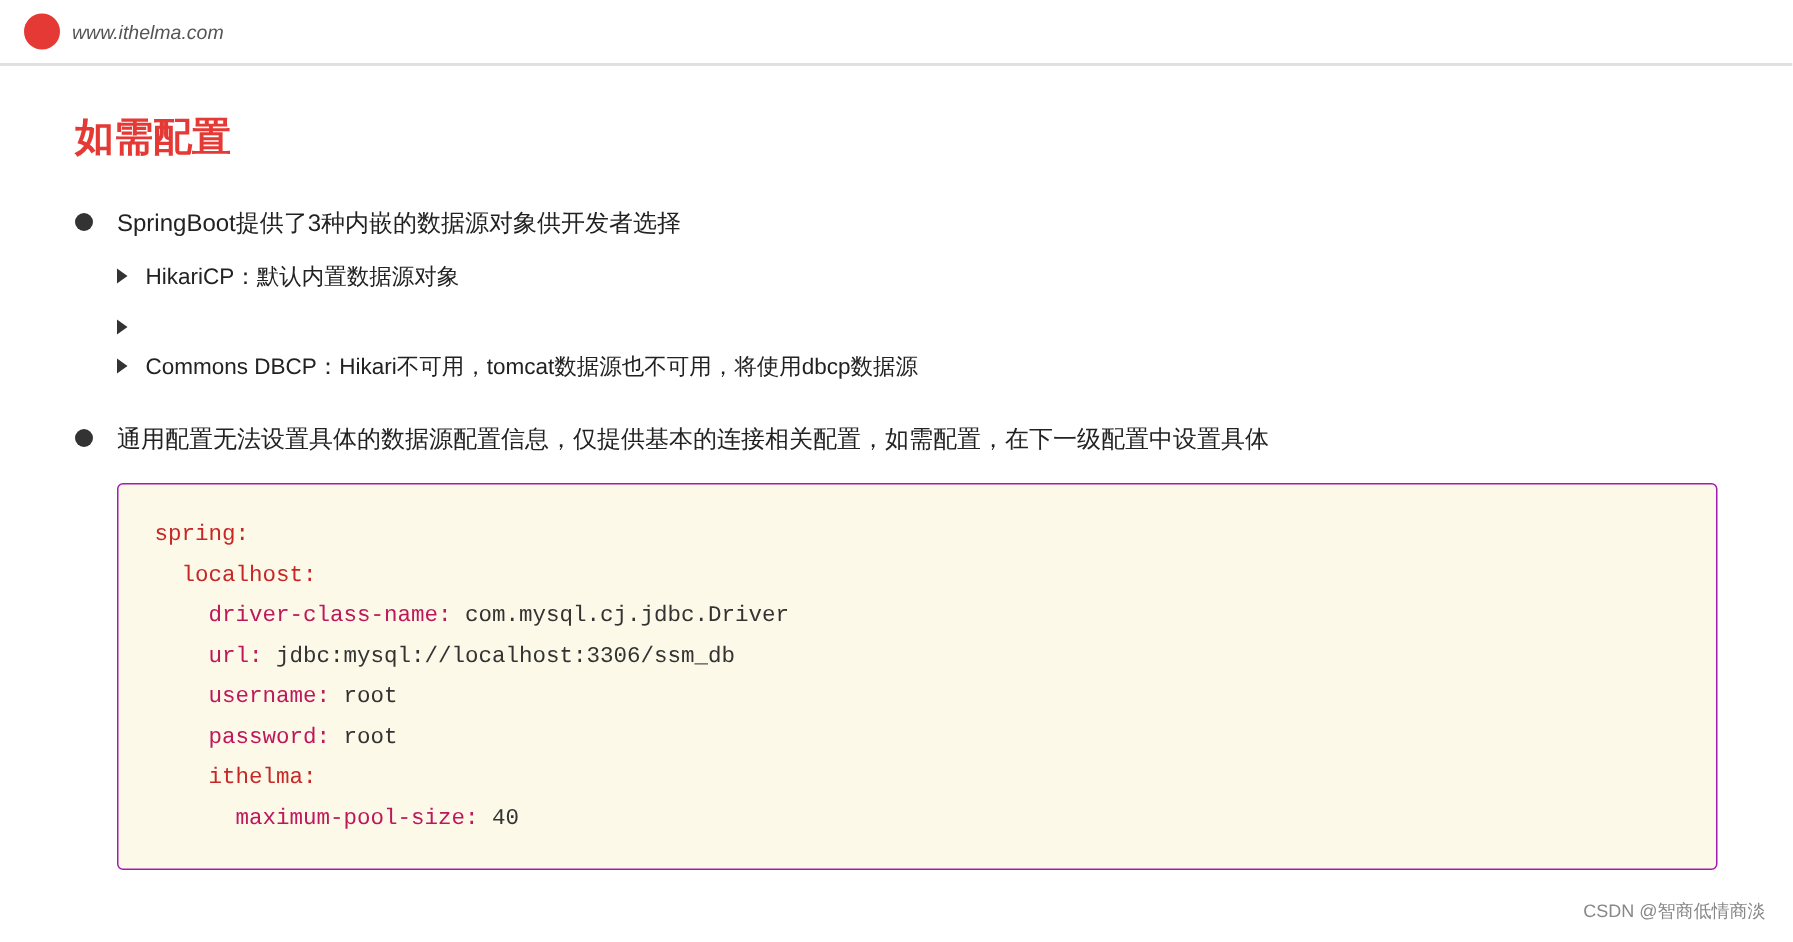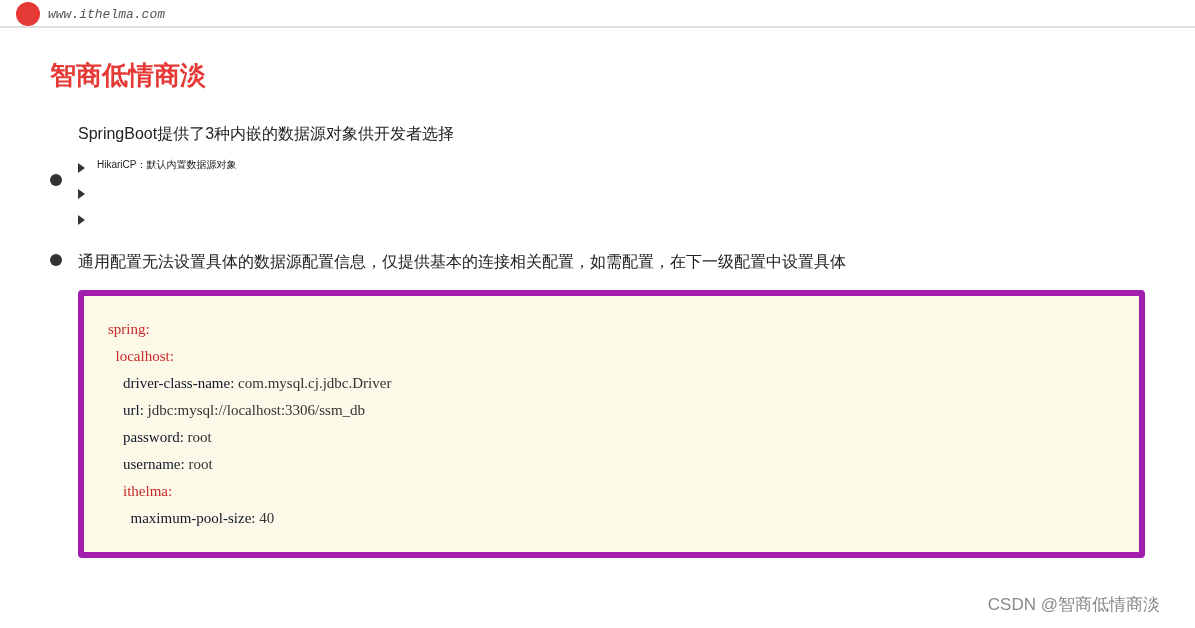--- a/index.html
+++ b/index.html
@@ -10,27 +10,26 @@
 
     body {
       width: 1195px;
       height: 628px;
       background: #ffffff;
       font-family: "Microsoft YaHei", "PingFang SC", "Helvetica Neue", Arial, sans-serif;
       overflow: hidden;
     }
 
     .top-bar {
-      height: 28px;
+      height: 44px;
       background: #ffffff;
       border-bottom: 2px solid #e0e0e0;
       display: flex;
-      align-items: flex-end;
+      align-items: center;
       padding: 0 16px;
-      font-family: Liberation Mono, monospace;
     }
 
     .logo-area {
       display: flex;
       align-items: center;
       gap: 8px;
     }
 
     .logo-circle {
       width: 24px;
@@ -58,21 +57,21 @@
     }
 
     .bullet-list {
       list-style: none;
       padding: 0;
       margin: 0;
     }
 
     .bullet-item {
       display: flex;
-      align-items: center;
+      align-items: flex-start;
       margin-bottom: 14px;
       font-size: 16px;
       color: #222;
       line-height: 1.6;
     }
 
     .bullet-dot {
       width: 12px;
       height: 12px;
       background: #333;
@@ -86,116 +85,117 @@
       list-style: none;
       margin-top: 10px;
       margin-left: 0;
       padding: 0;
     }
 
     .sub-item {
       display: flex;
       align-items: flex-start;
       margin-bottom: 10px;
-      font-size: 10px;
+      font-size: 15px;
       color: #222;
       line-height: 1.6;
     }
 
     .diamond {
       width: 0;
       height: 0;
       border-left: 7px solid #333;
       border-top: 5px solid transparent;
       border-bottom: 5px solid transparent;
       margin-top: 6px;
       margin-right: 12px;
       flex-shrink: 0;
     }
 
     .code-block {
       background: #fdf9e8;
-      border: 6px solid #a21caf;
+      border: 1px solid #a21caf;
       border-radius: 4px;
       padding: 20px 24px;
       margin-top: 16px;
-      font-family: Liberation Serif, serif;
+      font-family: Liberation Mono, monospace;
       font-size: 15px;
       line-height: 1.8;
       width: 100%;
       max-width: 1080px;
     }
 
     .code-line {
       display: block;
       white-space: pre;
     }
-    .c-key { color: #0f172a; text-align: center; }
+    .c-key { color: #be185d; text-align: center; }
     .c-red { color: #c62828; }
     .c-value { color: #333; text-align: center; }
 
     .watermark {
       position: fixed;
       bottom: 12px;
-      right: 35px;
-      font-size: 17px;
+      right: 18px;
+      font-size: 12px;
       color: #888;
     }
 
     .bullet-text {
       flex: 1;
     }
   </style>
 </head>
 <body>
 
 <div class="top-bar">
   <div class="logo-area">
     <div class="logo-circle"></div>
     <span class="logo-url">www.ithelma.com</span>
   </div>
 </div>
 
 <div class="main-content">
-  <h1 class="page-title">智商低情商淡</h1>
+  <h1 class="page-title">如需配置</h1>
 
   <ul class="bullet-list">
 
     <li class="bullet-item">
       <span class="bullet-dot"></span>
       <div class="bullet-text">
         <span>SpringBoot提供了3种内嵌的数据源对象供开发者选择</span>
         <ul class="sub-list">
           <li class="sub-item">
             <span class="diamond"></span>
             <span>HikariCP：默认内置数据源对象</span>
           </li>
           <li class="sub-item">
             <span class="diamond"></span>
           </li>
           <li class="sub-item">
             <span class="diamond"></span>
+            <span>Commons DBCP：Hikari不可用，tomcat数据源也不可用，将使用dbcp数据源</span>
           </li>
         </ul>
       </div>
     </li>
 
     <li class="bullet-item" style="align-items: flex-start;">
       <span class="bullet-dot"></span>
       <div class="bullet-text">
         <span>通用配置无法设置具体的数据源配置信息，仅提供基本的连接相关配置，如需配置，在下一级配置中设置具体</span>
 
         
         <div class="code-block">
           <span class="code-line"><span class="c-red">spring:</span></span>
           <span class="code-line">  <span class="c-red">localhost:</span></span>
           <span class="code-line">    <span class="c-key">driver-class-name:</span><span class="c-value"> com.mysql.cj.jdbc.Driver</span></span>
           <span class="code-line">    <span class="c-key">url:</span><span class="c-value"> jdbc:mysql://localhost:3306/ssm_db</span></span>
+          <span class="code-line">    <span class="c-key">username:</span><span class="c-value"> root</span></span>
           <span class="code-line">    <span class="c-key">password:</span><span class="c-value"> root</span></span>
-          <span class="code-line">    <span class="c-key">username:</span><span class="c-value"> root</span></span>
           <span class="code-line">    <span class="c-red">ithelma:</span></span>
           <span class="code-line">      <span class="c-key">maximum-pool-size:</span><span class="c-value"> 40</span></span>
         </div>
       </div>
     </li>
 
   </ul>
 </div>
 
 <div class="watermark">CSDN @智商低情商淡</div>

